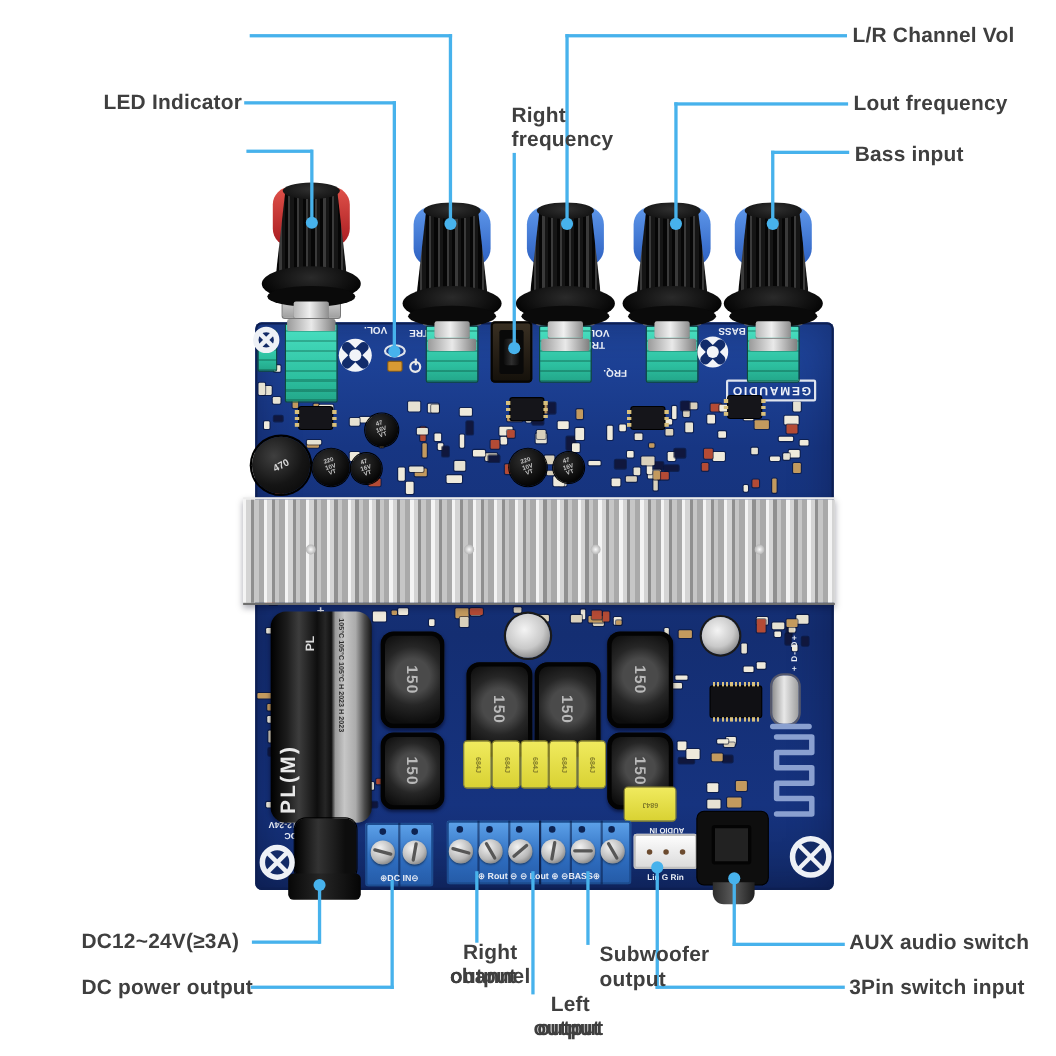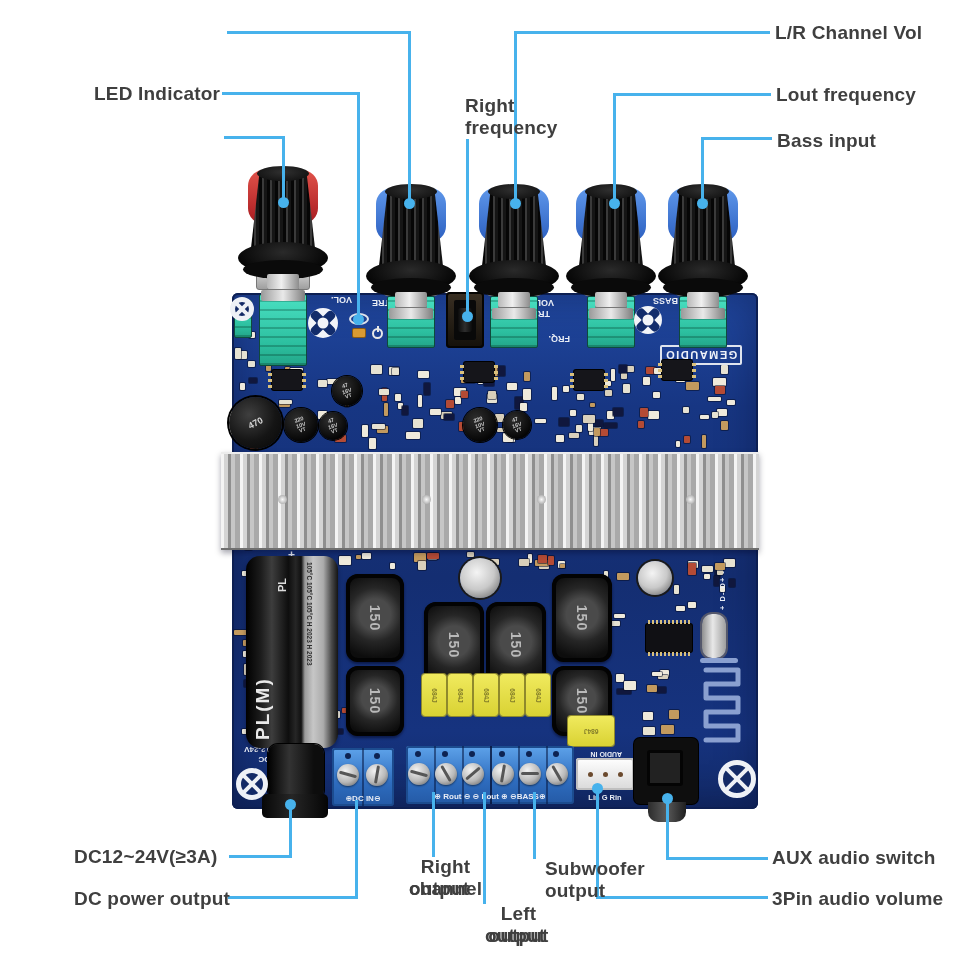--- a/index.html
+++ b/index.html
@@ -639,14 +639,14 @@
     <span>Subwoofer</span>
       <br>
     <span>output</span>
   </div>
   <div class="lbl center" style="left:418px;top:903px;width:134px;">
     <span>Left output</span>
       <br>
     <span>output</span>
   </div>
   <div class="lbl" style="left:772px;top:847px;">AUX audio switch</div>
-  <div class="lbl" style="left:772px;top:888px;">3Pin audio volume</div>
+  <div class="lbl" style="left:772px;top:888px;">3Pin switch input</div>
 </div>
 
 </body></html>

